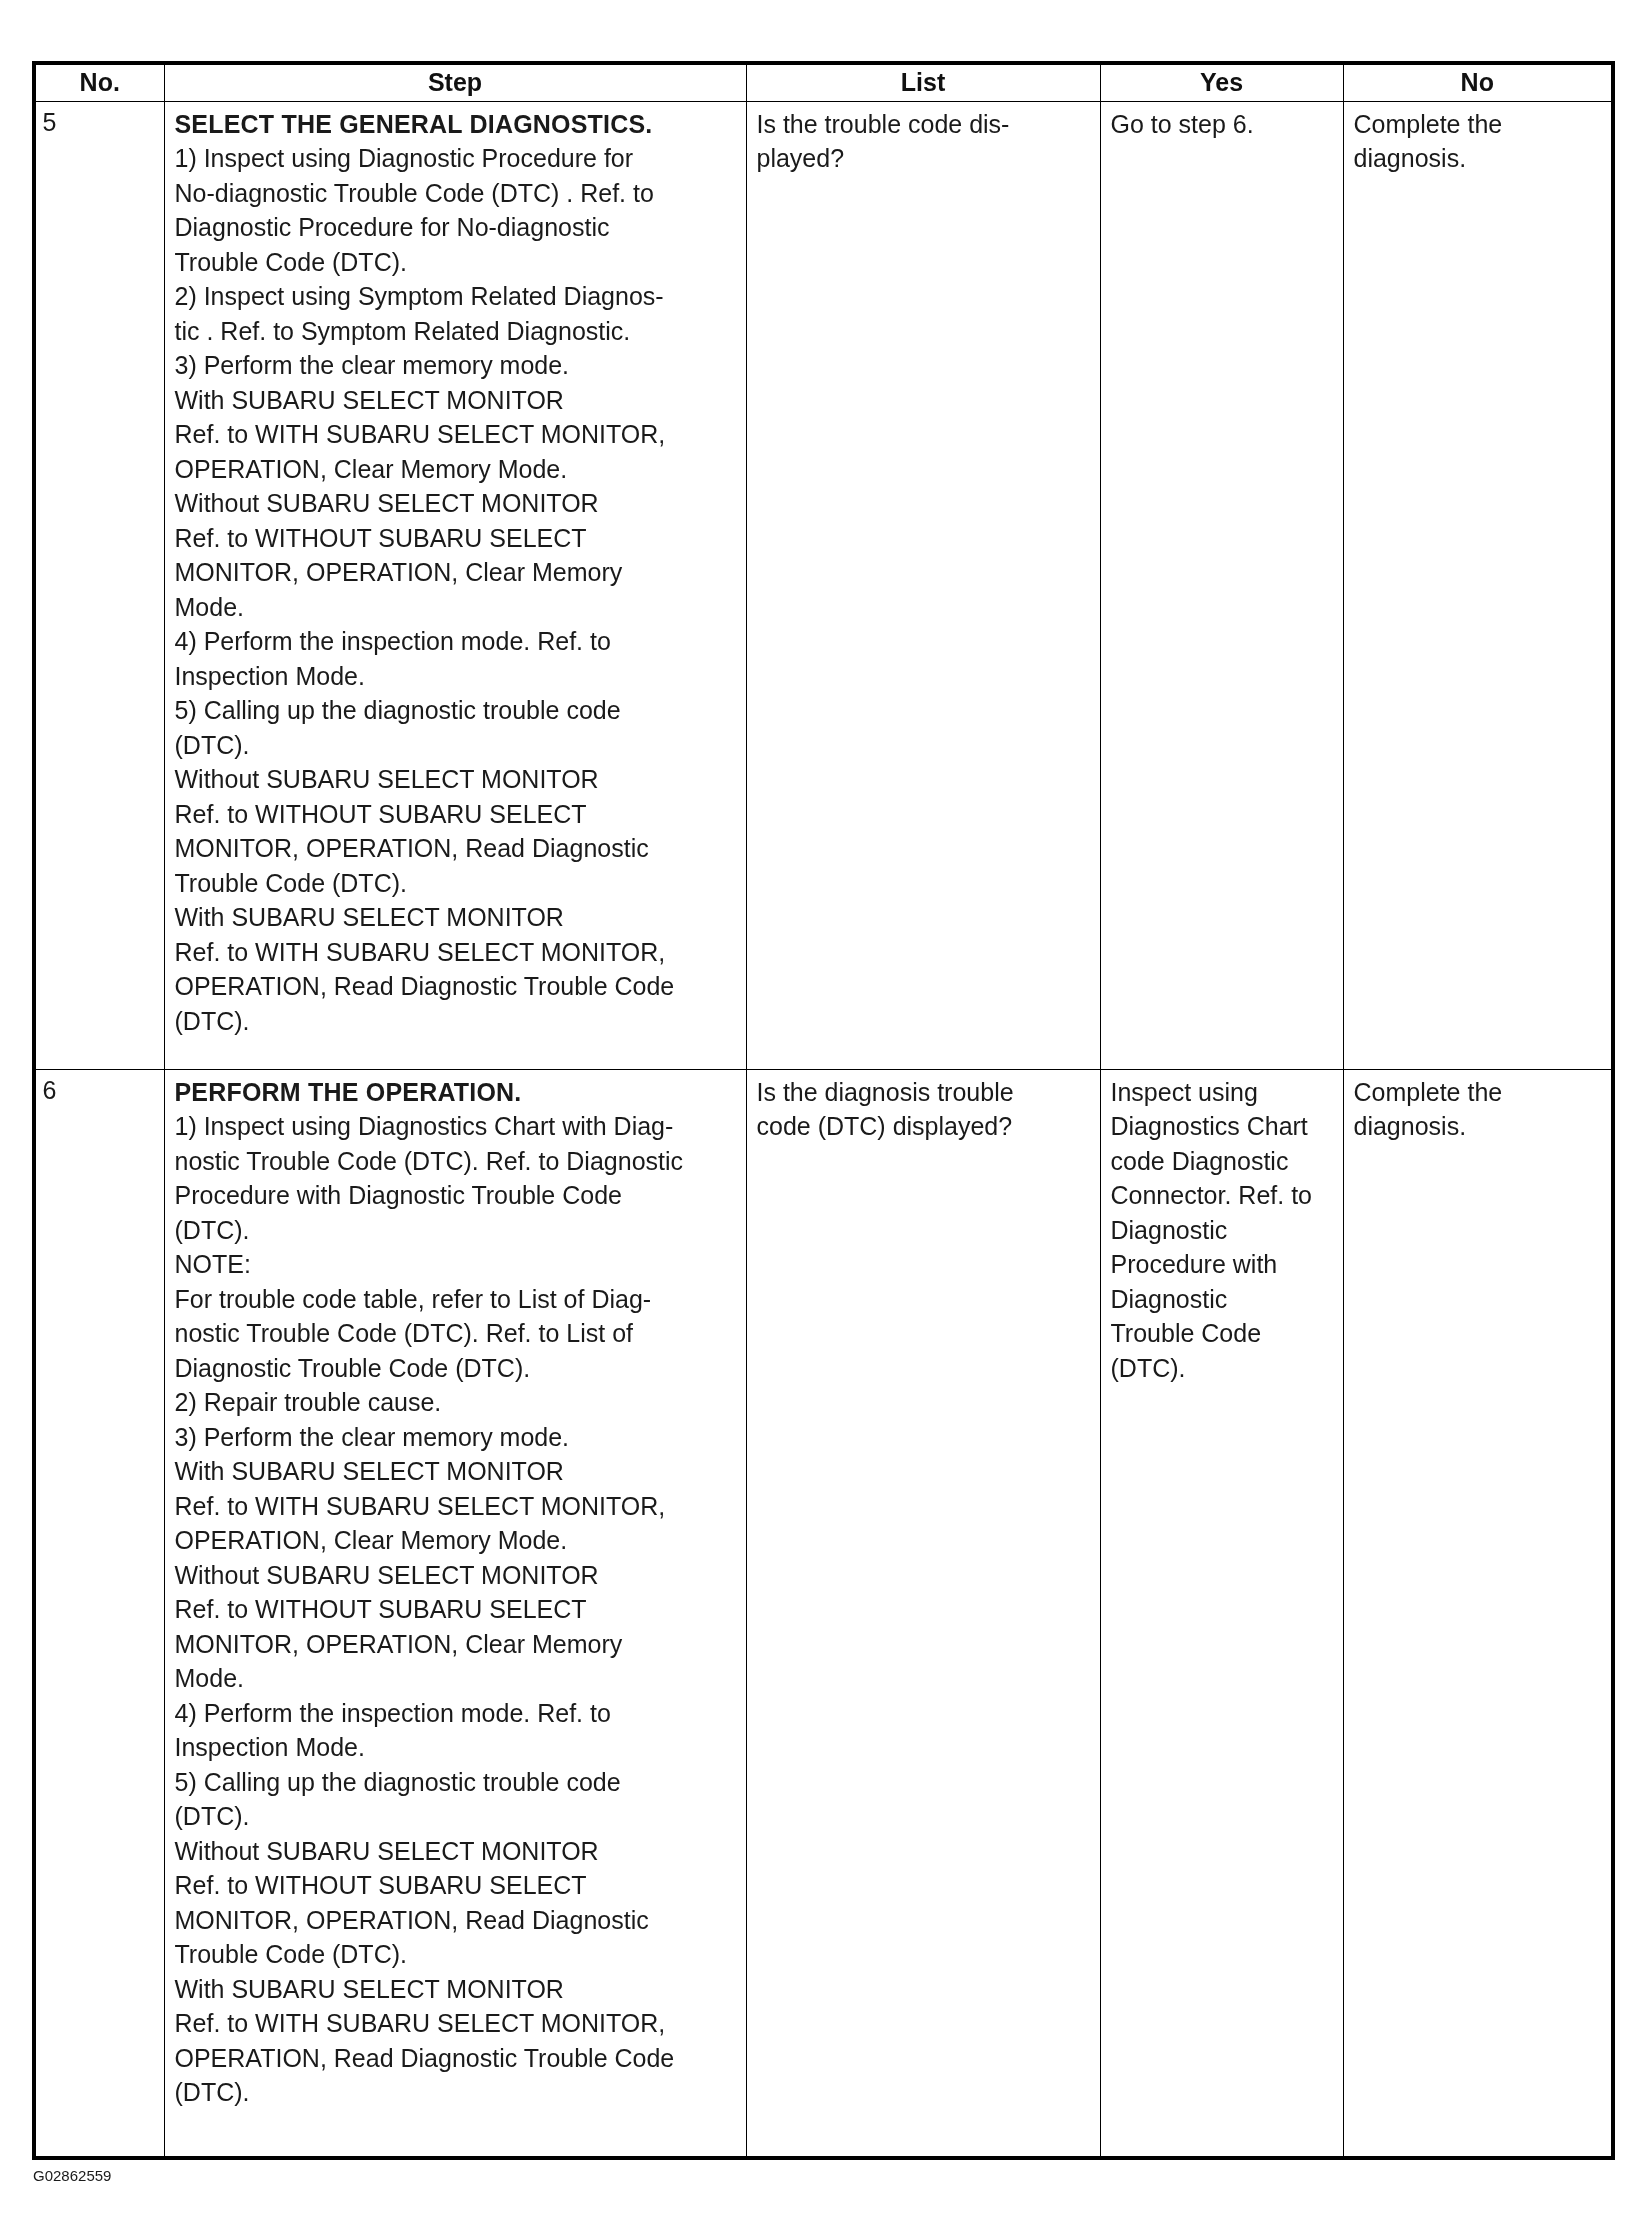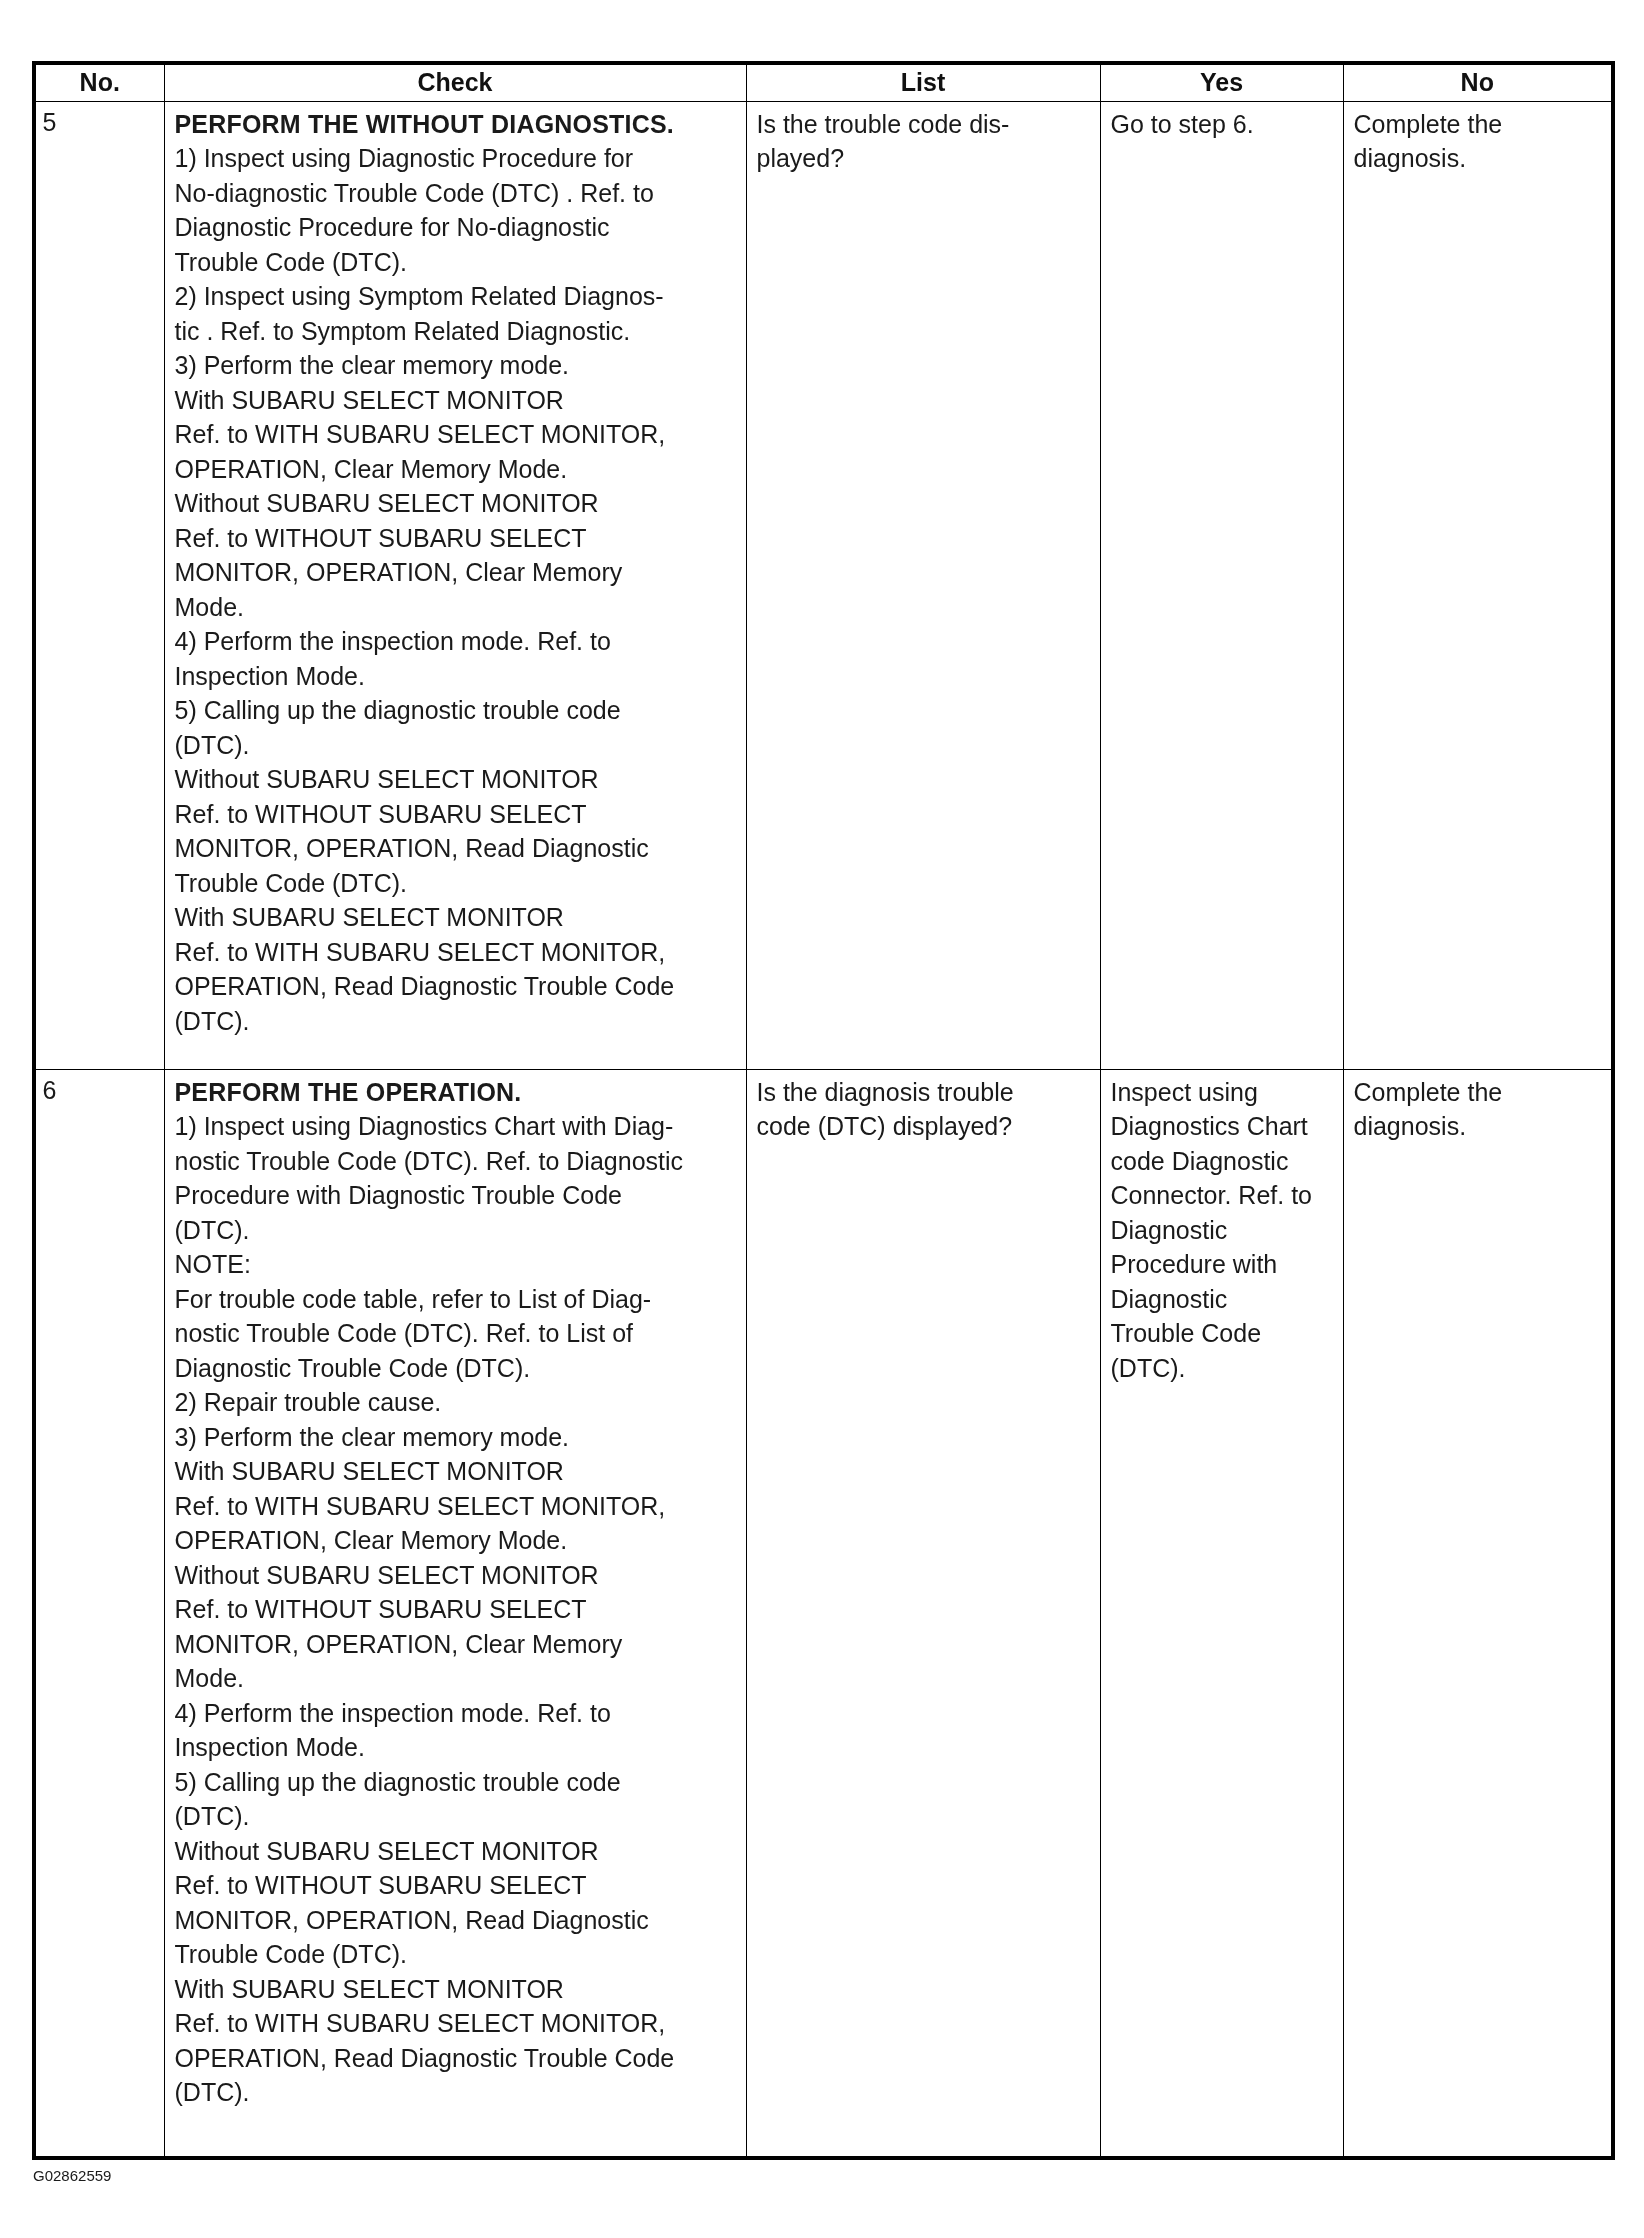--- a/index.html
+++ b/index.html
@@ -74,31 +74,31 @@
     <colgroup>
       <col style="width:130px">
       <col style="width:582px">
       <col style="width:354px">
       <col style="width:243px">
       <col style="width:270px">
     </colgroup>
     <thead>
       <tr>
         <th class="hdr">No.</th>
-        <th class="hdr">Check</th>
+        <th class="hdr">Step</th>
         <th class="hdr">List</th>
         <th class="hdr">Yes</th>
         <th class="hdr">No</th>
       </tr>
     </thead>
     <tbody>
       <tr class="row-5">
         <td class="cell num">5</td>
         <td class="cell">
-          <div class="step-title">PERFORM THE WITHOUT DIAGNOSTICS.</div>
+          <div class="step-title">SELECT THE GENERAL DIAGNOSTICS.</div>
           <div class="pre">1) Inspect using Diagnostic Procedure for
 No-diagnostic Trouble Code (DTC) . Ref. to
 Diagnostic Procedure for No-diagnostic
 Trouble Code (DTC).
 2) Inspect using Symptom Related Diagnos-
 tic . Ref. to Symptom Related Diagnostic.
 3) Perform the clear memory mode.
 With SUBARU SELECT MONITOR
 Ref. to WITH SUBARU SELECT MONITOR,
 OPERATION, Clear Memory Mode.

